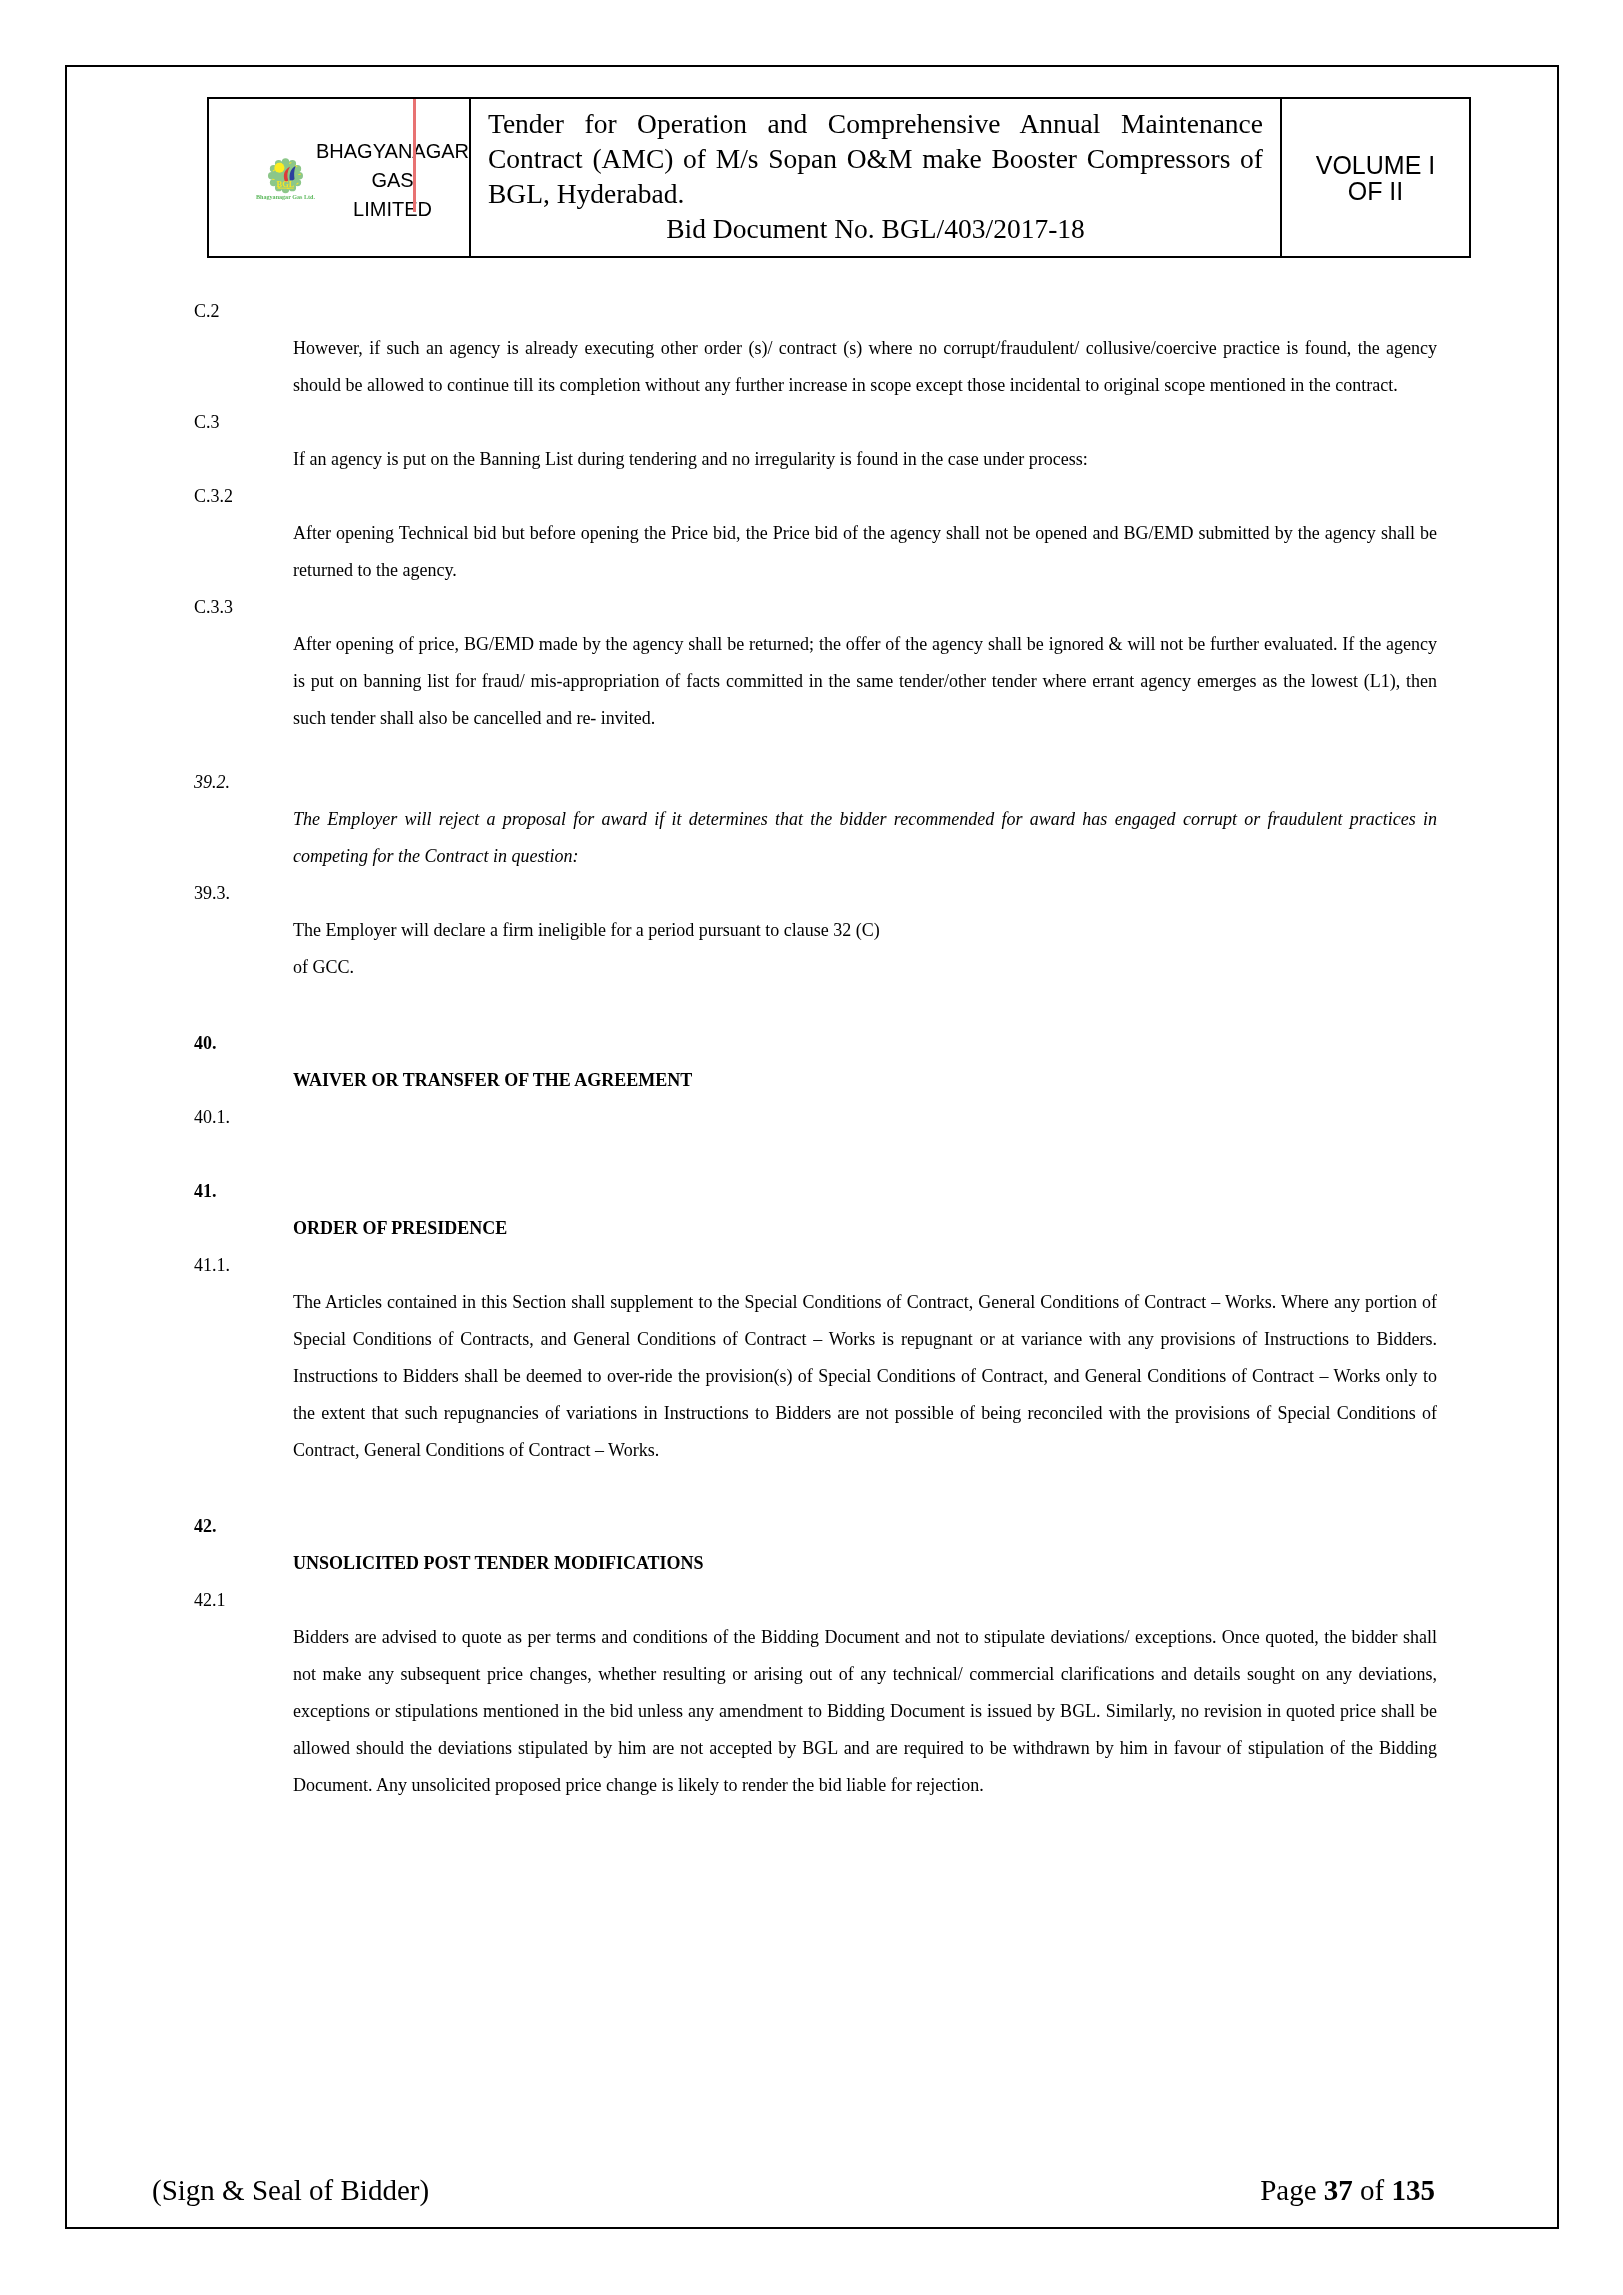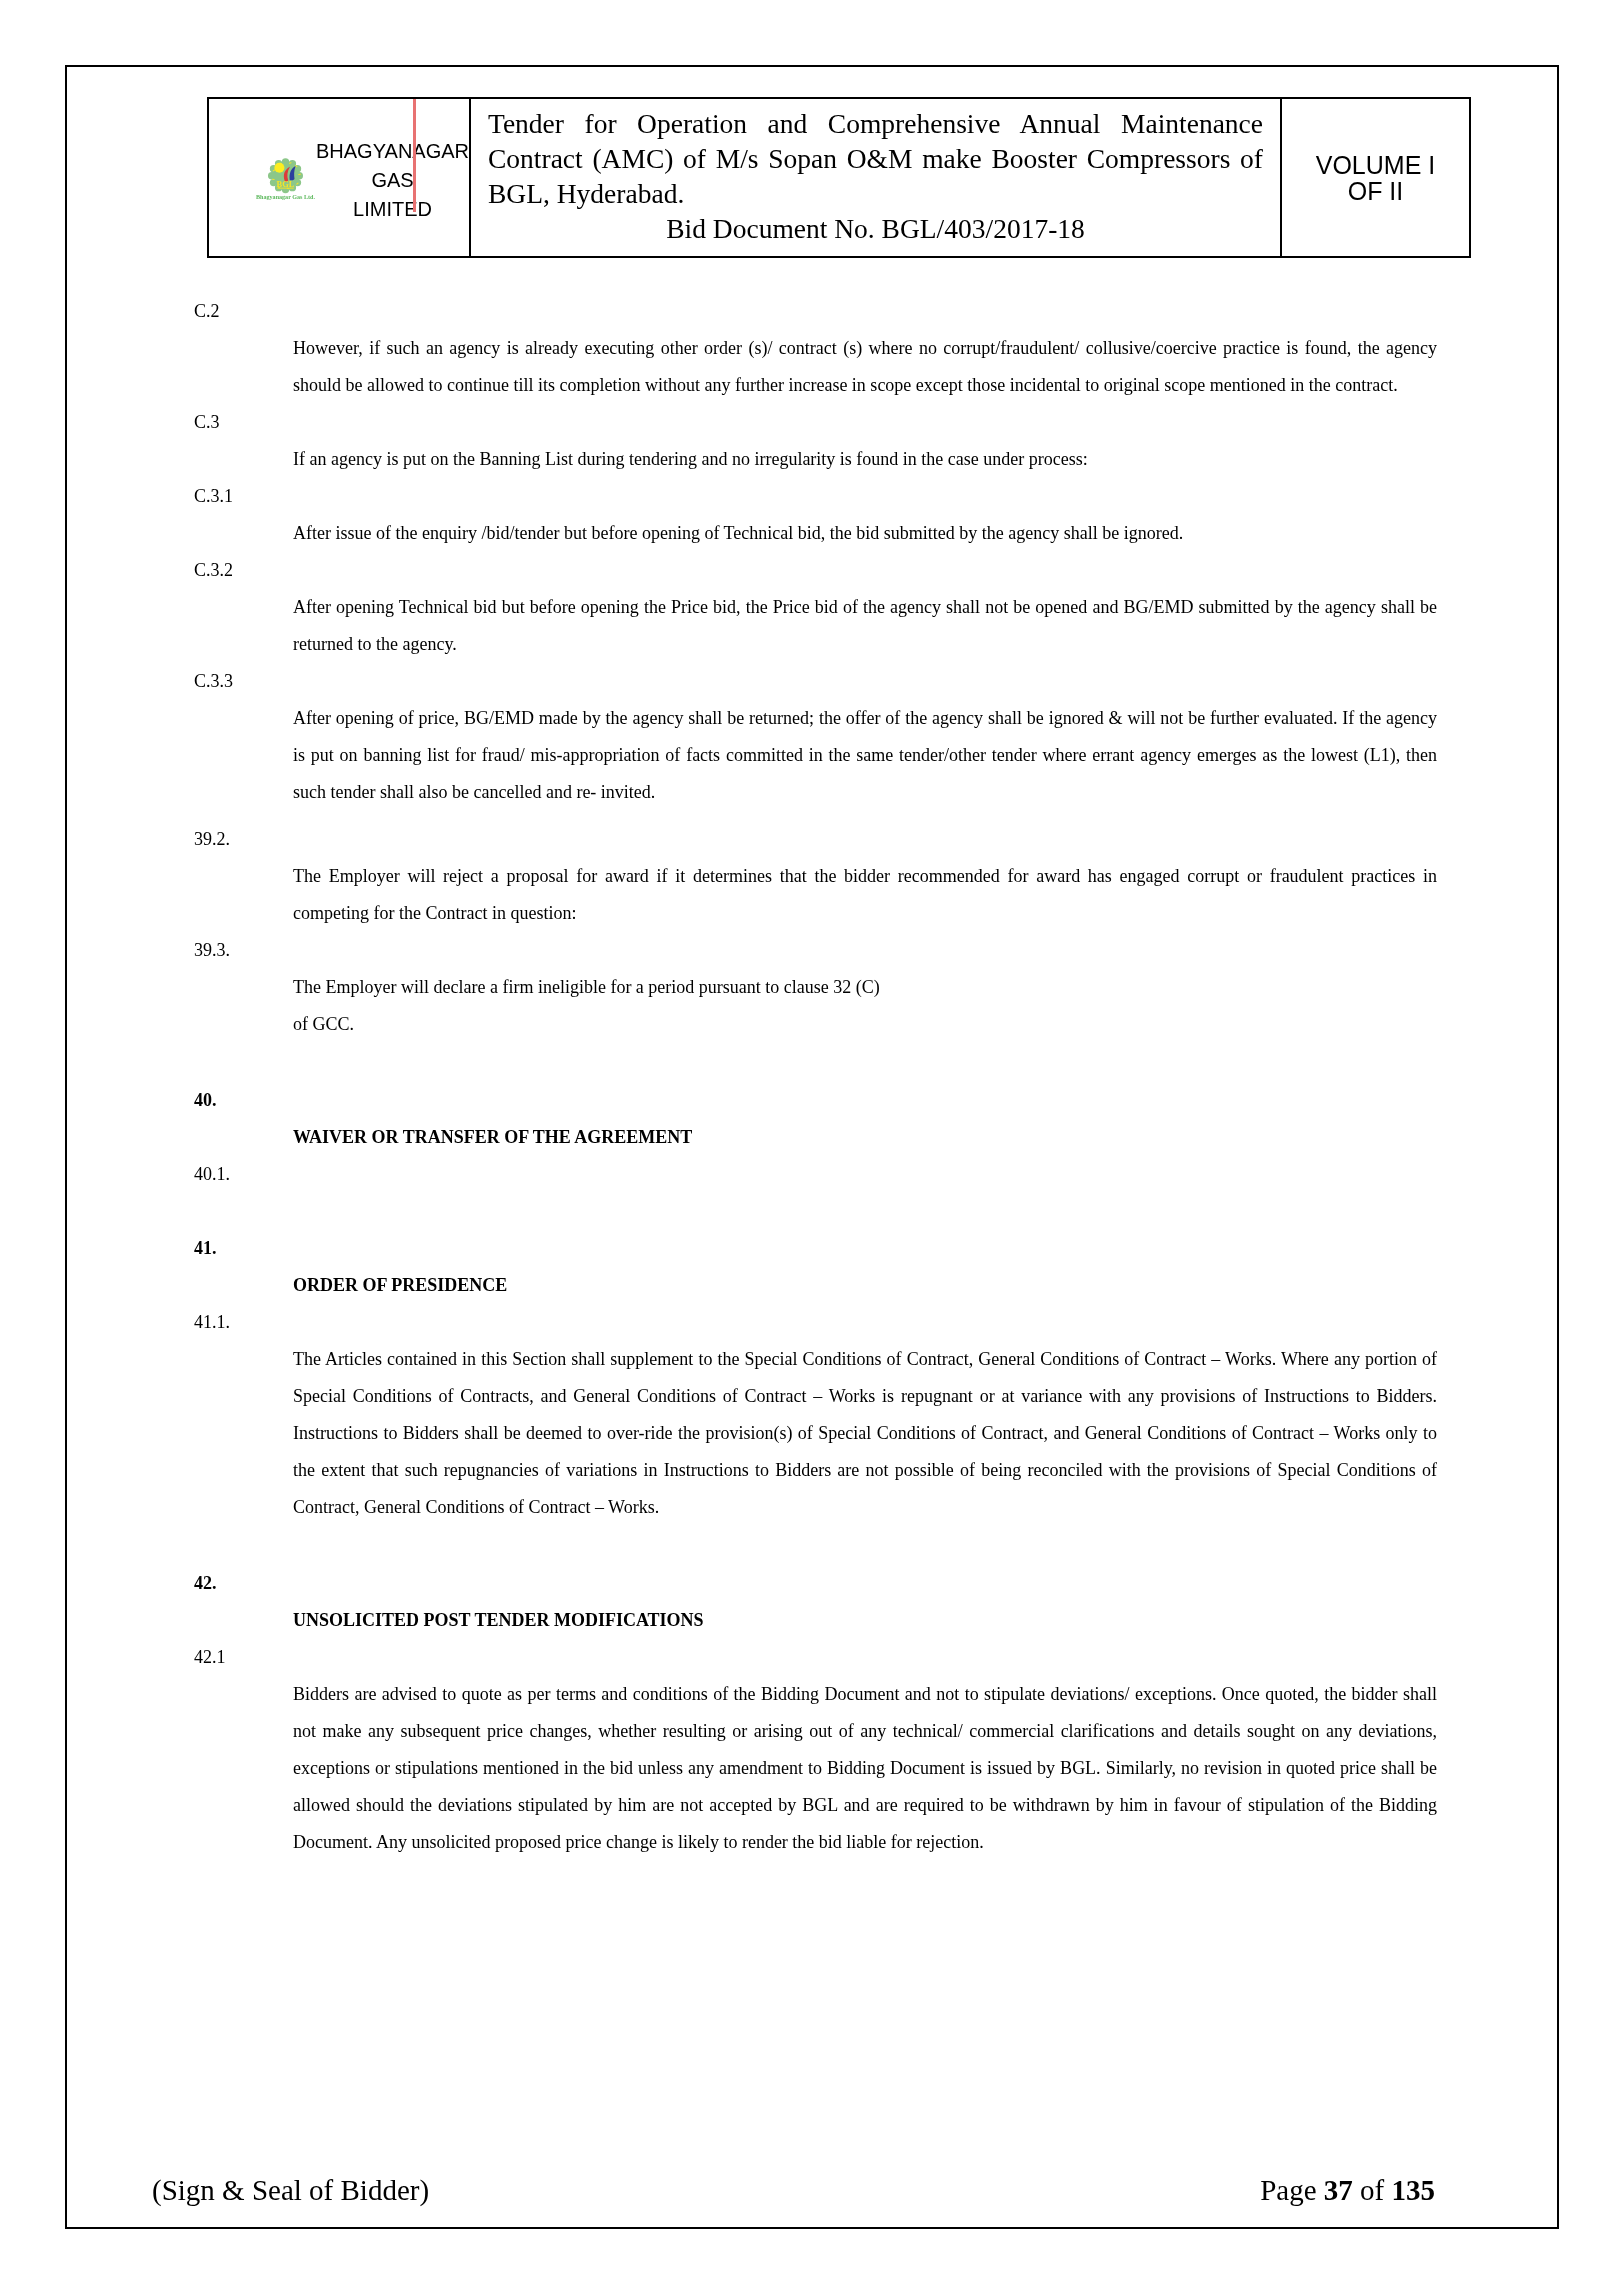--- a/index.html
+++ b/index.html
@@ -107,21 +107,21 @@
   .clause .num {
     position: absolute;
     left: 0;
     top: 0;
     white-space: nowrap;
   }
   .clause.heading {
     font-weight: bold;
     text-align: left;
   }
-  .space-sm { margin-top: 10px; }
+  .space-sm { margin-top: 27px; font-style: italic; }
   .space-lg { margin-top: 39px; }
   
   .footer {
     position: absolute;
     left: 85px;
     right: 122px;
     bottom: 22px;
     display: flex;
     justify-content: space-between;
     font-size: 29px;
@@ -186,23 +186,20 @@
 
   <main class="doc-body">
     <div class="clause">
       <span class="num">C.2</span><span class="text">However, if such an agency is already executing other order (s)/ contract (s) where no corrupt/fraudulent/ collusive/coercive practice is found, the agency should be allowed to continue till its completion without any further increase in scope except those incidental to original scope mentioned in the contract.</span>
     </div>
 
     <div class="clause">
       <span class="num">C.3</span><span class="text">If an agency is put on the Banning List during tendering and no irregularity is found in the case under process:</span>
     </div>
 
-    <div class="clause">
-      <span class="num">C.3.1</span><span class="text">After issue of the enquiry /bid/tender but before opening of Technical bid, the bid submitted by the agency shall be ignored.</span>
-    </div>
 
     <div class="clause">
       <span class="num">C.3.2</span><span class="text">After opening Technical bid but before opening the Price bid, the Price bid of the agency shall not be opened and BG/EMD submitted by the agency shall be returned to the agency.</span>
     </div>
 
     <div class="clause">
       <span class="num">C.3.3</span><span class="text">After opening of price, BG/EMD made by the agency shall be returned; the offer of the agency shall be ignored &amp; will not be further evaluated. If the agency is put on banning list for fraud/ mis-appropriation of facts committed in the same tender/other tender where errant agency emerges as the lowest (L1), then such tender shall also be cancelled and re- invited.</span>
     </div>
 
     <div class="clause space-sm">

